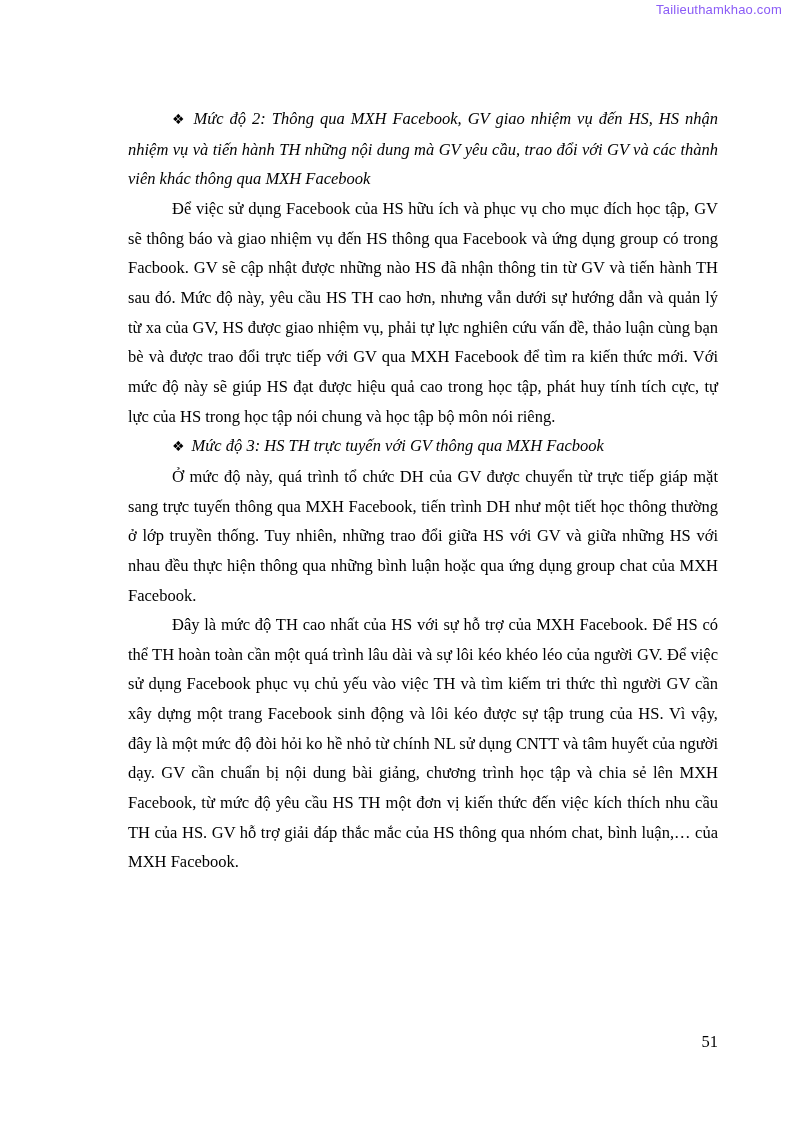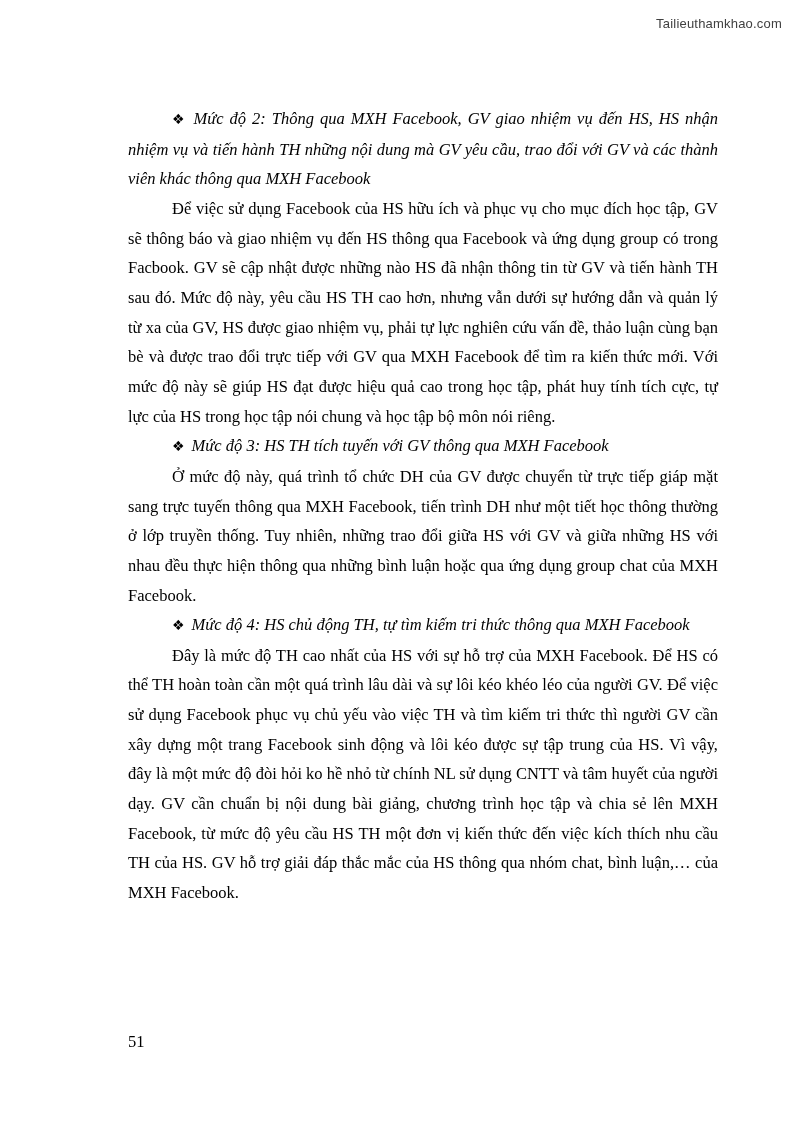--- a/index.html
+++ b/index.html
@@ -11,25 +11,25 @@
     position: relative;
     width: 794px;
     height: 1123px;
     background: #ffffff;
     overflow: hidden;
     font-family: "Liberation Serif", "DejaVu Serif", serif;
     color: #000000;
   }
   .watermark {
     position: absolute;
-    top: 16px;
+    top: 2px;
     right: 12px;
     font-family: "Liberation Sans", "DejaVu Sans", sans-serif;
     font-size: 13px;
-    color: #404040;
+    color: #8b5cf6;
     letter-spacing: 0.2px;
   }
   .content {
     position: absolute;
     top: 88px;
     left: 128px;
     width: 590px;
     font-size: 16.5px;
     line-height: 29.66px;
     text-align: justify;
@@ -46,21 +46,21 @@
     font-style: normal;
     font-family: "DejaVu Sans", sans-serif;
     font-size: 14px;
     padding-right: 7px;
   }
   .page-number {
     position: absolute;
     top: 1032px;
     left: 128px;
     width: 590px;
-    text-align: left;
+    text-align: right;
     font-size: 16.5px;
   }
 </style>
 </head>
 <body>
 
 <div class="page">
 
   <div class="watermark">Tailieuthamkhao.com</div>
 
@@ -68,30 +68,27 @@
 
     <p class="para heading">
       <span class="bullet">❖</span><span>Mức độ 2: Thông qua MXH Facebook, GV giao nhiệm vụ đến HS, HS nhận nhiệm vụ và tiến hành TH những nội dung mà GV yêu cầu, trao đổi với GV và các thành viên khác thông qua MXH Facebook</span>
     </p>
 
     <p class="para">
       <span>Để việc sử dụng Facebook của HS hữu ích và phục vụ cho mục đích học tập, GV sẽ thông báo và giao nhiệm vụ đến HS thông qua Facebook và ứng dụng group có trong Facbook. GV sẽ cập nhật được những nào HS đã nhận thông tin từ GV và tiến hành TH sau đó. Mức độ này, yêu cầu HS TH cao hơn, nhưng vẫn dưới sự hướng dẫn và quản lý từ xa của GV, HS được giao nhiệm vụ, phải tự lực nghiên cứu vấn đề, thảo luận cùng bạn bè và được trao đổi trực tiếp với GV qua MXH Facebook để tìm ra kiến thức mới. Với mức độ này sẽ giúp HS đạt được hiệu quả cao trong học tập, phát huy tính tích cực, tự lực của HS trong học tập nói chung và học tập bộ môn nói riêng.</span>
     </p>
 
     <p class="para heading">
-      <span class="bullet">❖</span><span>Mức độ 3: HS TH tích tuyến với GV thông qua MXH Facebook</span>
+      <span class="bullet">❖</span><span>Mức độ 3: HS TH trực tuyến với GV thông qua MXH Facbook</span>
     </p>
 
     <p class="para">
       <span>Ở mức độ này, quá trình tổ chức DH của GV được chuyển từ trực tiếp giáp mặt sang trực tuyến thông qua MXH Facebook, tiến trình DH như một tiết học thông thường ở lớp truyền thống. Tuy nhiên, những trao đổi giữa HS với GV và giữa những HS với nhau đều thực hiện thông qua những bình luận hoặc qua ứng dụng group chat của MXH Facebook.</span>
     </p>
 
-    <p class="para heading">
-      <span class="bullet">❖</span><span>Mức độ 4: HS chủ động TH, tự tìm kiếm tri thức thông qua MXH Facebook</span>
-    </p>
 
     <p class="para">
       <span>Đây là mức độ TH cao nhất của HS với sự hỗ trợ của MXH Facebook. Để HS có thể TH hoàn toàn cần một quá trình lâu dài và sự lôi kéo khéo léo của người GV. Để việc sử dụng Facebook phục vụ chủ yếu vào việc TH và tìm kiếm tri thức thì người GV cần xây dựng một trang Facebook sinh động và lôi kéo được sự tập trung của HS. Vì vậy, đây là một mức độ đòi hỏi ko hề nhỏ từ chính NL sử dụng CNTT và tâm huyết của người dạy. GV cần chuẩn bị nội dung bài giảng, chương trình học tập và chia sẻ lên MXH Facebook, từ mức độ yêu cầu HS TH một đơn vị kiến thức đến việc kích thích nhu cầu TH của HS. GV hỗ trợ giải đáp thắc mắc của HS thông qua nhóm chat, bình luận,… của MXH Facebook.</span>
     </p>
 
 
   </div>
 
   <div class="page-number">51</div>
 

